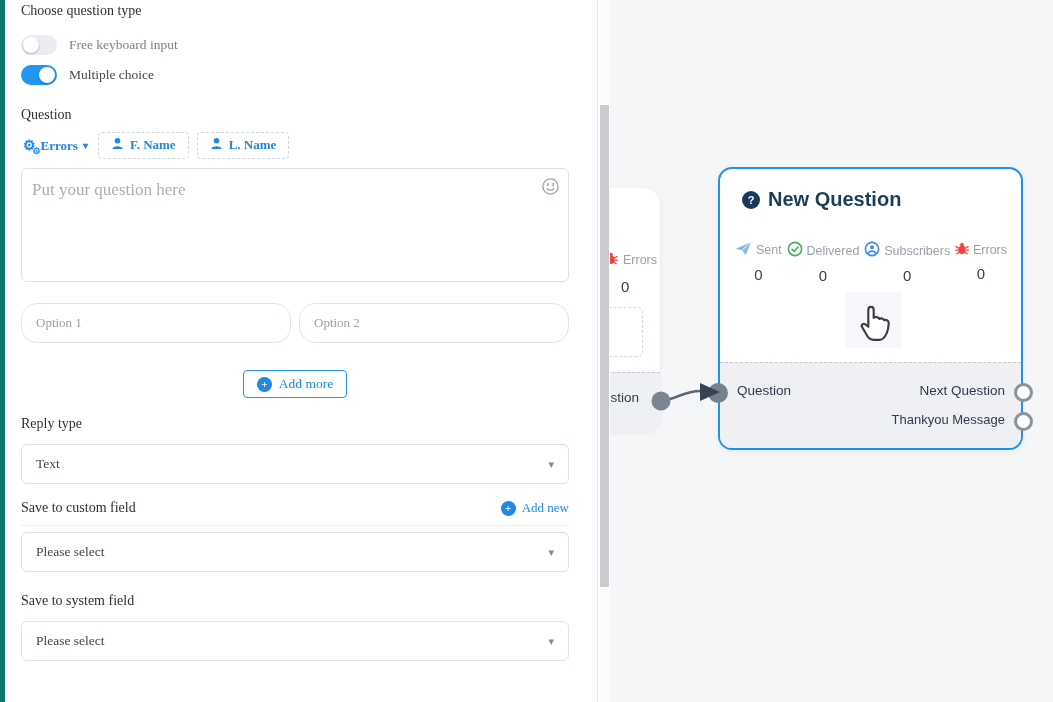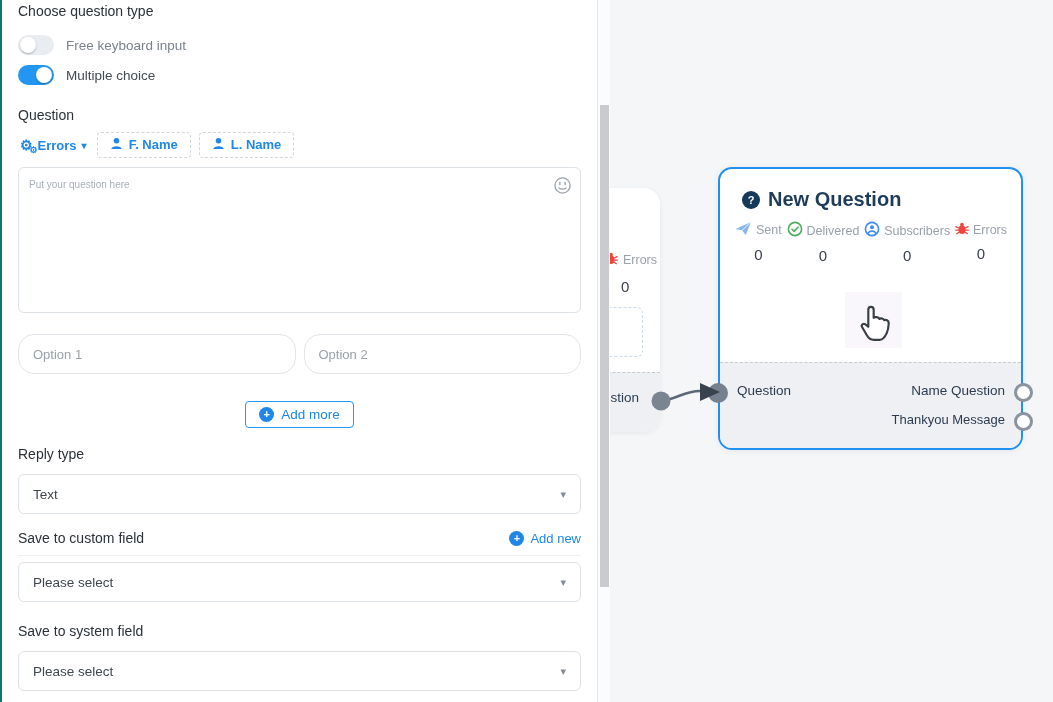--- a/index.html
+++ b/index.html
@@ -28,42 +28,42 @@
   .edge-svg { position:absolute; left:630px; top:370px; width:100px; height:45px; z-index:3; pointer-events:none; }
 
   
   .q-node { position:absolute; left:718px; top:167px; width:305px; height:283px; z-index:2;
     background:#fff; border:2px solid #2090f0; border-radius:14px;
     box-shadow:0 1px 6px rgba(40,60,90,.08); }
   .q-header { position:absolute; top:19px; left:22px; display:flex; align-items:center; gap:8px; }
   .q-badge { width:18px; height:18px; border-radius:50%; background:#17395a; color:#fff;
     font-size:11px; font-weight:bold; display:flex; align-items:center; justify-content:center; }
   .q-title { font-size:20px; font-weight:bold; color:#1d3c5a; }
-  .q-stats { position:absolute; top:52px; left:0; right:0; display:flex;
+  .q-stats { position:absolute; top:72px; left:0; right:0; display:flex;
     justify-content:space-between; padding:0 14px 0 15px; }
   .stat { display:flex; flex-direction:column; align-items:center; }
   .stat-head { display:flex; align-items:center; gap:4px; font-size:12.5px; color:#99a1ab; white-space:nowrap; }
   .stat-val { margin-top:7px; font-size:15px; color:#39404a; }
   .hover-square { position:absolute; left:125px; top:123px; width:57px; height:56px; background:#faf7fc; }
   .hand-cursor { position:absolute; left:136px; top:128px; }
   .q-footer { position:absolute; left:0; right:0; top:193px; bottom:0;
     background:#eef0f4; border-top:1px dashed #c5cbd2; border-radius:0 0 12px 12px; }
   .q-footer .in-label { position:absolute; left:17px; top:20px; font-size:13.5px; color:#2c3c4e; }
   .q-footer .out-label-1 { position:absolute; right:16px; top:20px; font-size:13.5px; color:#2c3c4e; }
   .q-footer .out-label-2 { position:absolute; right:16px; top:49px; font-size:13px; color:#2c3c4e; }
   .port-in { position:absolute; left:-12px; top:214px; width:20px; height:20px;
     border-radius:50%; background:#76808e; }
   .port-out { position:absolute; right:-12px; width:19px; height:19px; border-radius:50%;
     background:#fff; border:3px solid #8a939e; }
   .port-out.o1 { top:214px; } .port-out.o2 { top:243px; }
 
   
   .drawer { position:absolute; left:0; top:0; width:598px; height:702px; z-index:10;
-    background:#fff; border-left:2px solid #0f766e; border-right:1px solid #e4e7ea;
-    padding:3px 16px 0 16px; overflow:hidden; }
+    background:#fff; border-left:5px solid #0f766e; border-right:1px solid #e4e7ea;
+    padding:3px 28px 0 16px; overflow:hidden;font-family:Liberation Serif, serif; }
   .sec-label { font-size:14px; color:#2b3138; }
   .toggle-row { display:flex; align-items:center; gap:12px; height:20px; }
   .toggle-row.r1 { margin-top:16px; } .toggle-row.r2 { margin-top:10px; }
   .toggle { width:36px; height:20px; border-radius:10px; position:relative; cursor:pointer; flex:0 0 auto; }
   .toggle.off { background:#e9edf2; }
   .toggle.on  { background:#2196f3; }
   .knob { position:absolute; top:2px; width:16px; height:16px; border-radius:50%;
     background:#fff; box-shadow:0 1px 2px rgba(0,0,0,.28); }
   .toggle.off .knob { left:2px; } .toggle.on .knob { right:2px; }
   .tog-label { font-size:13.5px; }
@@ -73,22 +73,22 @@
   .custom-trigger { display:flex; align-items:center; gap:5px; color:#1e87e8;
     font-size:13px; font-weight:bold; cursor:pointer; border:none; background:none;
     font-family:inherit; padding:2px 2px; }
   .gears { position:relative; font-size:14px; line-height:1; }
   .gears .g2 { position:absolute; font-size:9px; right:-5px; bottom:-3px; }
   .caret { font-size:10px; color:#1e87e8; }
   .chip { display:flex; align-items:flex-start; gap:6px; border:1px dashed #cfd6dc; border-radius:4px;
     padding:4px 12px; color:#1e87e8; font-size:13px; font-weight:bold; background:#fff; cursor:pointer;
     font-family:inherit; }
   .q-textarea-wrap { position:relative; margin-top:9px; }
-  textarea.q-text { width:100%; height:146px; resize:none; border:1px solid #dde2e7;
-    border-radius:6px; padding:11px 34px 11px 10px; font-family:inherit; font-size:10px; color:#3f464e;
+  textarea.q-text { width:100%; height:114px; resize:none; border:1px solid #dde2e7;
+    border-radius:6px; padding:11px 34px 11px 10px; font-family:inherit; font-size:17px; color:#3f464e;
     outline:none; }
   textarea.q-text::placeholder { color:#a8afb8; }
   .smiley { position:absolute; top:9px; right:9px; cursor:pointer; }
   .opt-row { margin-top:17px; display:flex; gap:8px; }
   input.opt { flex:1; height:40px; border:1px solid #e1e5ea; border-radius:16px;
     padding:0 14px; font-family:inherit; font-size:13px; color:#3b82f6; outline:none; background:#fff; }
   input.opt::placeholder { color:#9aa1a9; }
   .addmore-wrap { margin-top:27px; text-align:center; }
   .addmore { display:inline-flex; align-items:center; gap:7px; border:1px solid #2196f3;
     border-radius:4px; background:#fff; color:#1e87e8; font-size:13.5px; padding:5px 13px;
@@ -215,21 +215,21 @@
 
     <div class="hover-square"></div>
     <div class="hand-cursor">
       <svg width="42" height="46" viewBox="0 0 32 36">
         <path d="M13.5 33.5 c-2.6 0-4.2-1.4-5.3-3.4 l-3.9-6.6 c-1-1.7 1.1-3.3 2.6-2.1 l2.3 1.9 V10 c0-3.1 4.2-3.1 4.2 0 v6.3 c.7-1 4.2-.7 4.6.9 1-.9 3.2-.4 3.6 1 1.2-.7 3.6.1 3.6 2.3 0 0-.3 5-1.6 7.8-1.1 2.4-2.6 5.2-5.4 5.2z" fill="#fff" stroke="#3a3f46" stroke-width="1.7" stroke-linejoin="round"></path>
       </svg>
     </div>
 
     <div class="q-footer">
       <span class="in-label">Question</span>
-      <span class="out-label-1">Name Question</span>
+      <span class="out-label-1">Next Question</span>
       <span class="out-label-2">Thankyou Message</span>
     </div>
     <div class="port-in"></div>
     <div class="port-out o1"></div>
     <div class="port-out o2"></div>
   </div>
 </div>
 
 <div class="drawer">
   <div class="sec-label">Choose question type</div>

